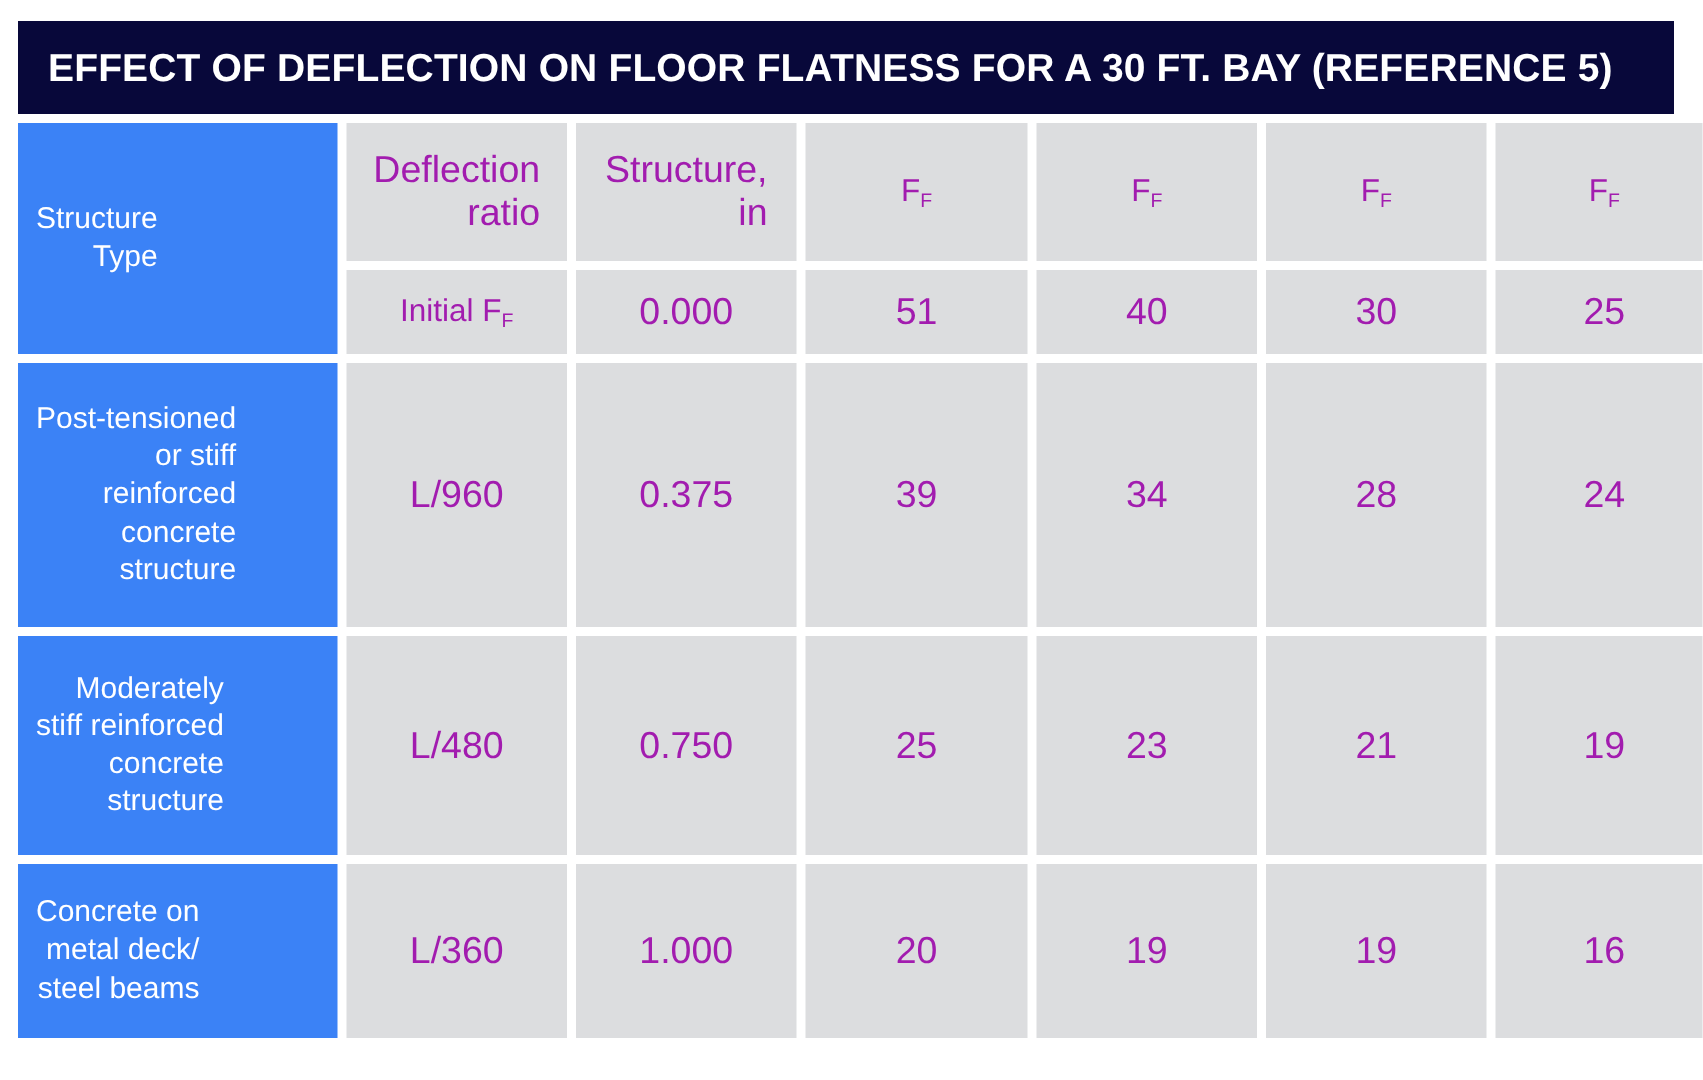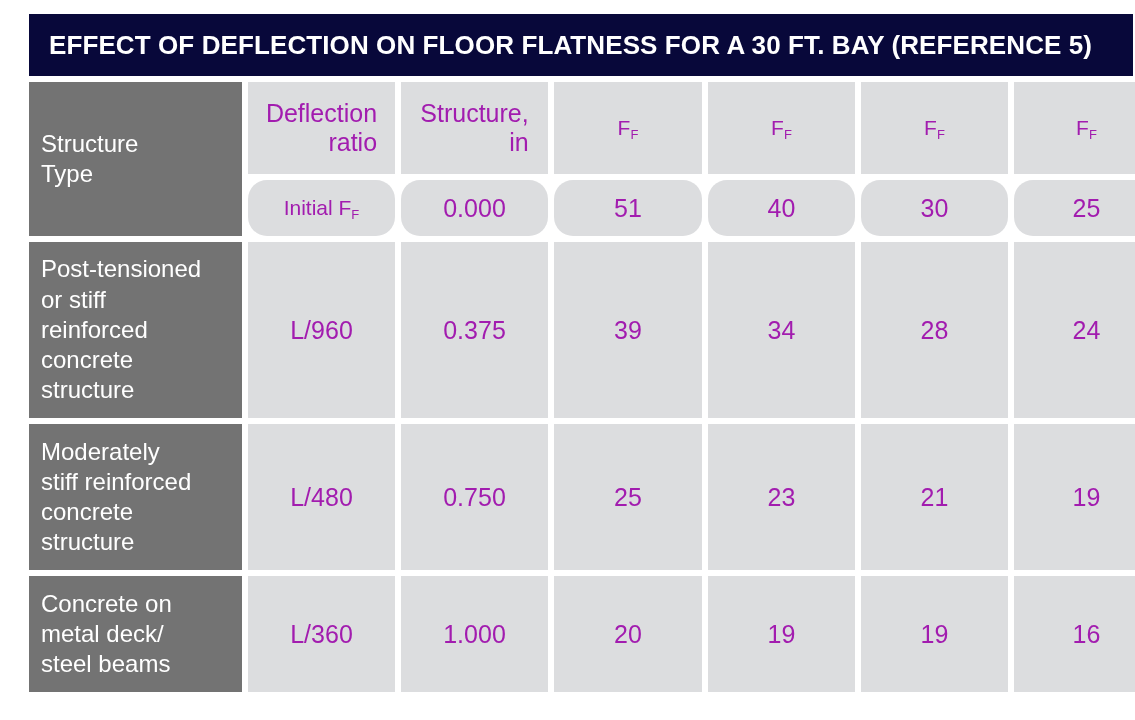--- a/index.html
+++ b/index.html
@@ -17,21 +17,21 @@
 
   .page {
     position: relative;
     width: 1135px;
     height: 720px;
     background: #ffffff;
   }
 
   .table-wrap {
     position: absolute;
-    left: 29px;
+    left: 12px;
     top: 14px;
     width: 1104px;
   }
 
   
   .title-bar {
     height: 62px;
     background: #08083a;
     display: flex;
     align-items: center;
@@ -67,35 +67,35 @@
     font-size: 25px;
     font-weight: 400;
     color: #a21caf;
     box-sizing: border-box;
     padding: 4px 12px;
     text-align: right;
     line-height: 1.15;
   }
 
   .cell.green {
-    background: #737373;
+    background: #3b82f6;
     color: #ffffff;
     justify-content: flex-start;
     align-items: center;
-    text-align: left;
-    font-size: 24px;
+    text-align: right;
+    font-size: 20px;
     font-weight: 400;
     padding: 6px 8px 6px 12px;
     line-height: 1.26;
   }
 
   
   .r-head1 .cell { height: 92px; }
   
-  .r-head2 .cell { height: 56px; border-radius: 19px; }
+  .r-head2 .cell { height: 56px; }
   
   .r-d1 .cell { height: 176px; }
   .r-d2 .cell { height: 146px; }
   .r-d3 .cell { height: 116px; }
 
   
   .structure-type {
     grid-row: 1 / span 2;
     height: 154px !important;
   }

